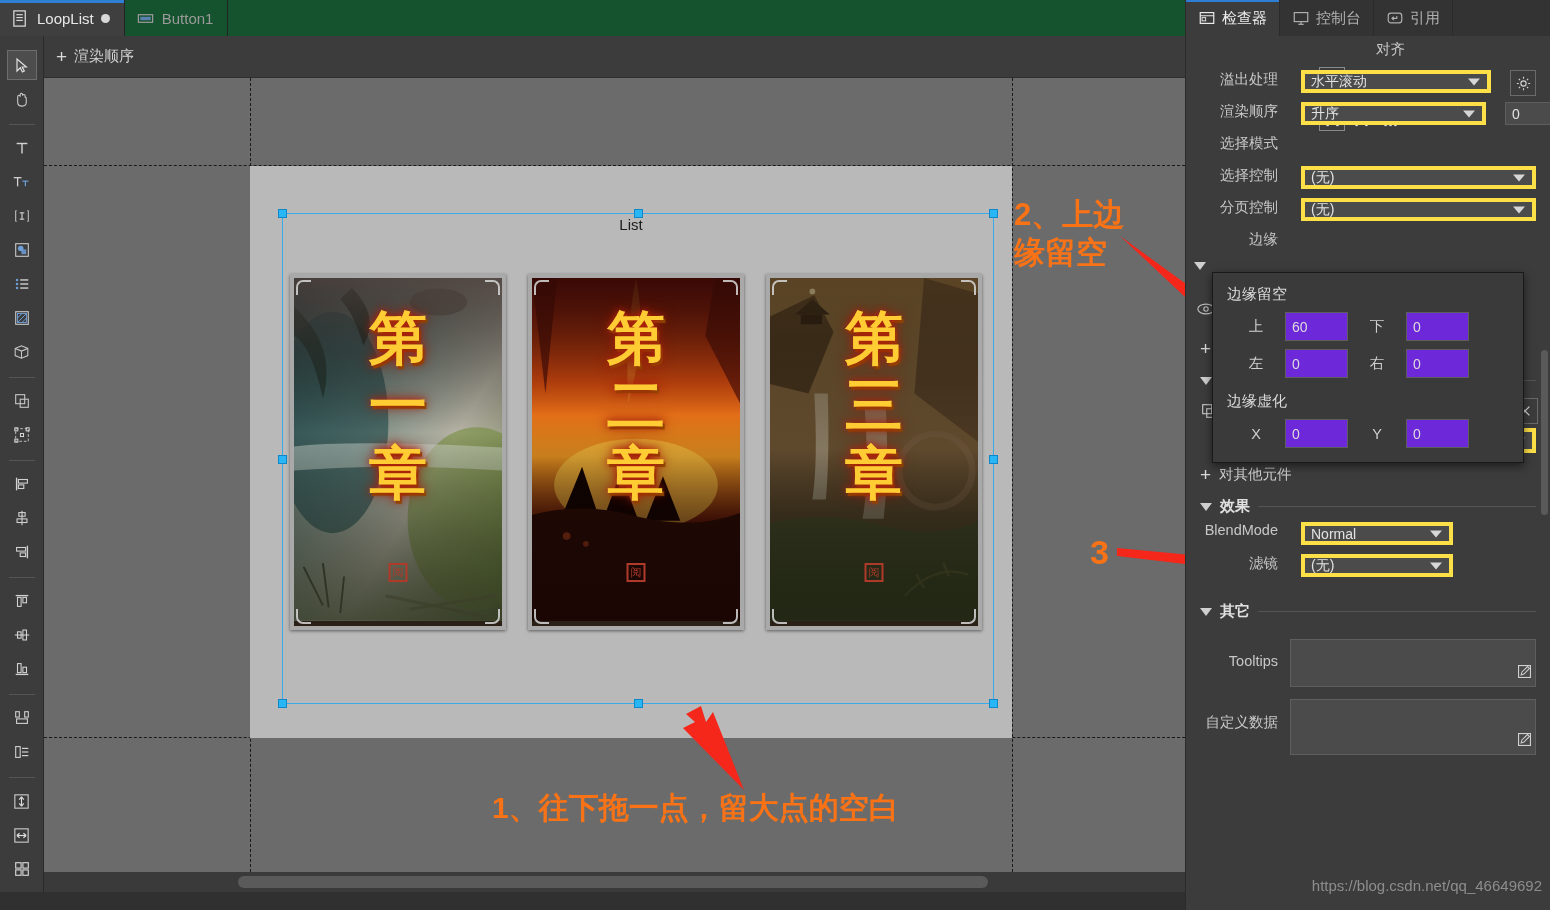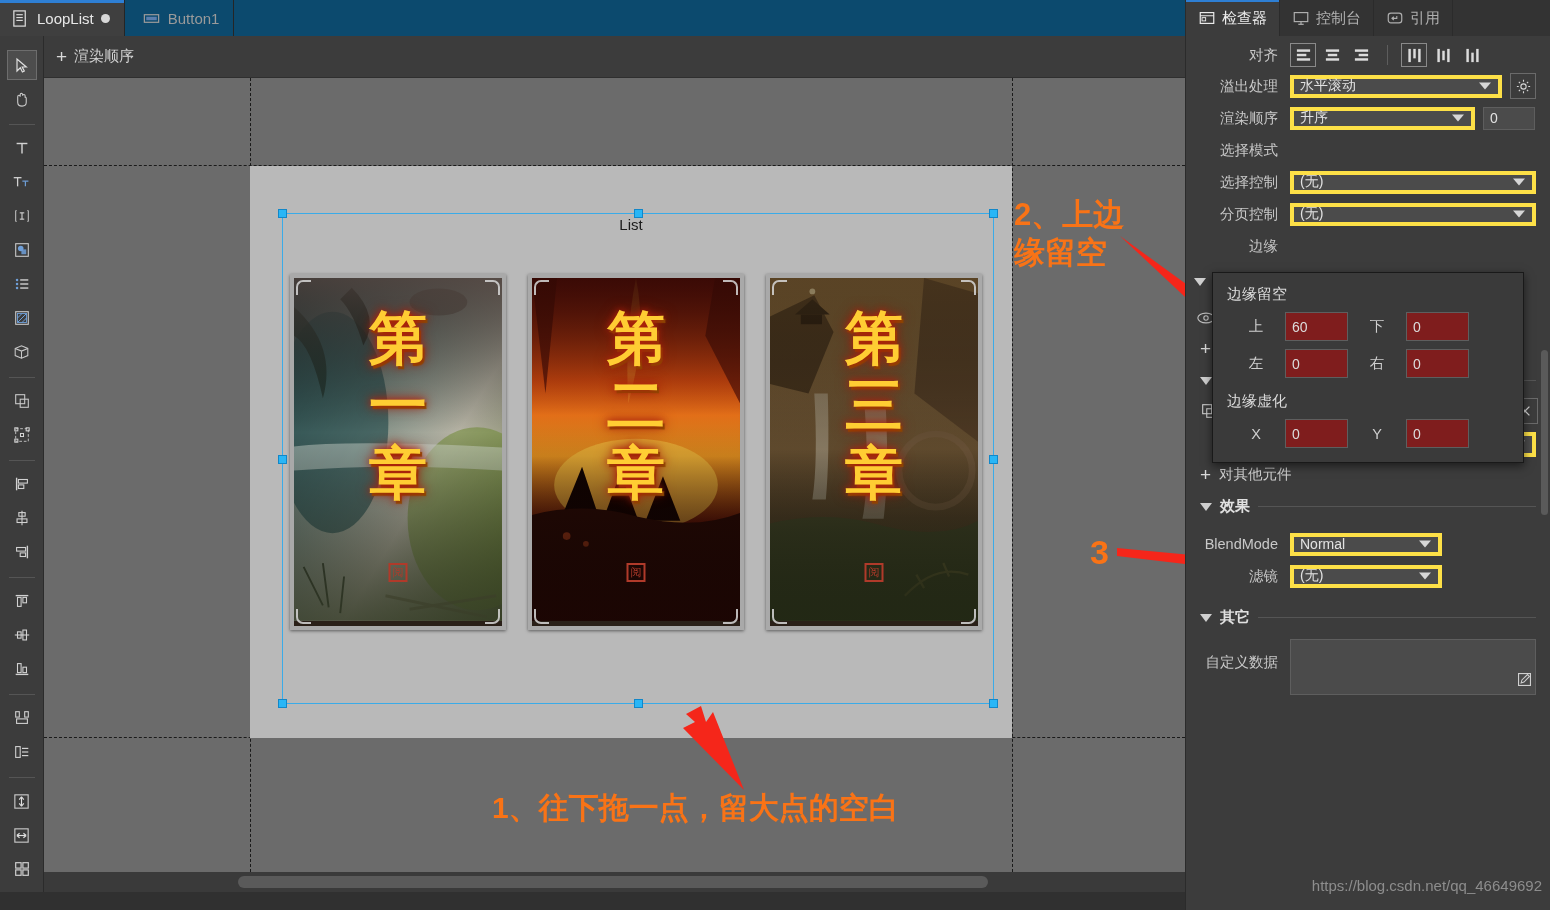--- a/index.html
+++ b/index.html
@@ -7,21 +7,21 @@
     width: 1550px; height: 910px;
     background: #3c3c3c;
     font-family: "Liberation Sans", "DejaVu Sans", sans-serif;
     overflow: hidden;
   }
   #app { position: relative; width: 1550px; height: 910px; }
 
   
   .tabbar {
     position: absolute; left: 0; top: 0; width: 1185px; height: 36px;
-    background: #0c4a6e; display: flex; align-items: stretch; gap: 6px;
+    background: #14532d; display: flex; align-items: stretch;
   }
   .tab {
     display: flex; align-items: center; gap: 7px;
     padding: 0 14px 0 11px; height: 36px;
     color: #9a9a9a; font-size: 15px; position: relative;
     border-right: 1px solid #252525;
   }
   .tab.active { background: #3f3f3f; color: #e8e8e8; }
   .tab.active::before {
     content: ""; position: absolute; left: 0; top: 0; right: 0; height: 3px;
@@ -148,21 +148,21 @@
   .rtab {
     display: flex; align-items: center; gap: 6px; padding: 0 12px;
     color: #b0b0b0; font-size: 15px; position: relative; border-right: 1px solid #2b2b2b;
   }
   .rtab.active { background: #3c3c3c; color: #ededed; }
   .rtab.active::before {
     content: ""; position: absolute; left: 0; right: 0; top: 0; height: 2px; background: #2e7fd4;
   }
 
   .prow {
-    display: flex; align-items: center; height: 32px; padding: 0 14px 0 0; gap: 8px;
+    display: flex; align-items: flex-start; height: 32px; padding: 0 14px 0 0; gap: 19px;
   }
   .plabel {
     width: 96px; text-align: right; color: #c8c8c8; font-size: 14.5px;
     flex: none; padding-right: 4px;
   }
   .pfield {
     flex: 1; height: 23px; background: #4b4b4b; border: 4px solid #fde047;
     color: #e2e2e2; font-size: 14px; display: flex; align-items: center;
     padding: 0 6px; position: relative;
   }
@@ -206,21 +206,21 @@
   
   .popup {
     position: absolute; left: 1212px; top: 272px; width: 312px; height: 191px;
     background: #3a3a3a; border: 1px solid #191919; box-shadow: 0 3px 9px rgba(0,0,0,.55);
     z-index: 20; padding: 12px 14px;
   }
   .poptitle { color: #dcdcdc; font-size: 15px; margin-bottom: 8px; }
   .poprow { display: flex; align-items: center; margin-bottom: 8px; }
   .poplab { width: 58px; text-align: center; color: #cfcfcf; font-size: 14.5px; }
   .popfield {
-    width: 63px; height: 29px; background: #7f1d1d; border: 1px solid #5e5e5e;
+    width: 63px; height: 29px; background: #6d28d9; border: 1px solid #5e5e5e;
     color: #dcdcdc; font-size: 14px; display: flex; align-items: center; padding: 0 6px;
   }
 
   .rscroll {
     position: absolute; right: 2px; top: 350px; width: 7px; height: 165px;
     background: #5a5a5a; border-radius: 4px;
   }
   .watermark {
     position: absolute; right: 8px; bottom: 16px; color: #8d8d8d; font-size: 15px;
   }
@@ -618,21 +618,21 @@
       </div>
       <div class="rtab">
         <svg width="18" height="18" viewBox="0 0 20 20">
           <rect x="2.5" y="4.5" width="15" height="11" rx="3" fill="none" stroke="#b0b0b0" stroke-width="1.3"></rect>
           <path d="M12 7.8 L12 10.4 L7 10.4 M8.7 8.6 L6.6 10.4 L8.7 12.2" fill="none" stroke="#b0b0b0" stroke-width="1.2"></path>
         </svg>
         <span>引用</span>
       </div>
     </div>
 
-    <div class="prow alignrow" style="padding-top:4px;">
+    <div class="prow alignrow" style="padding-top:4px;flex-direction:column;">
       <div class="plabel">对齐</div>
       <div class="algroup">
         <div class="algbtn on">
           <svg width="19" height="17" viewBox="0 0 20 18">
             <rect x="3" y="2.5" width="14" height="2.6" fill="#dcdcdc"></rect>
             <rect x="3" y="7.2" width="10" height="2.6" fill="#dcdcdc"></rect>
             <rect x="3" y="11.9" width="14" height="2.6" fill="#dcdcdc"></rect>
           </svg>
         </div>
         <div class="algbtn">
@@ -782,21 +782,21 @@
       <span class="plusg">+</span>
       <span>对其他元件</span>
     </div>
 
     <div class="sechead">
       <span class="tri"></span>
       <span>效果</span>
       <span class="secline"></span>
     </div>
 
-    <div class="prow" style="margin-top:6px;">
+    <div class="prow" style="margin-top:0;">
       <div class="plabel">BlendMode</div>
       <div class="pfield" style="flex:0 0 152px;">
         <span>Normal</span>
         <span class="caret"></span>
       </div>
     </div>
 
     <div class="prow">
       <div class="plabel">滤镜</div>
       <div class="pfield" style="flex:0 0 152px;">
@@ -804,20 +804,32 @@
         <span class="caret"></span>
       </div>
     </div>
 
     <div class="sechead" style="margin-top:8px;">
       <span class="tri"></span>
       <span>其它</span>
       <span class="secline"></span>
     </div>
 
+    <div class="trow" style="margin-top:6px;">
+      <div class="plabel">Tooltips</div>
+      <div class="textarea">
+        <span></span>
+        <span class="taedit">
+          <svg width="17" height="17" viewBox="0 0 20 20">
+            <rect x="3" y="3" width="14" height="14" fill="none" stroke="#d0d0d0" stroke-width="1.3"></rect>
+            <path d="M6 14 L7 10.5 L13.6 4.2 L15.8 6.4 L9.4 13 Z" fill="none" stroke="#d0d0d0" stroke-width="1.2"></path>
+          </svg>
+        </span>
+      </div>
+    </div>
 
     <div class="trow">
       <div class="plabel">自定义数据</div>
       <div class="textarea" style="height:56px;">
         <span></span>
         <span class="taedit">
           <svg width="17" height="17" viewBox="0 0 20 20">
             <rect x="3" y="3" width="14" height="14" fill="none" stroke="#d0d0d0" stroke-width="1.3"></rect>
             <path d="M6 14 L7 10.5 L13.6 4.2 L15.8 6.4 L9.4 13 Z" fill="none" stroke="#d0d0d0" stroke-width="1.2"></path>
           </svg>

